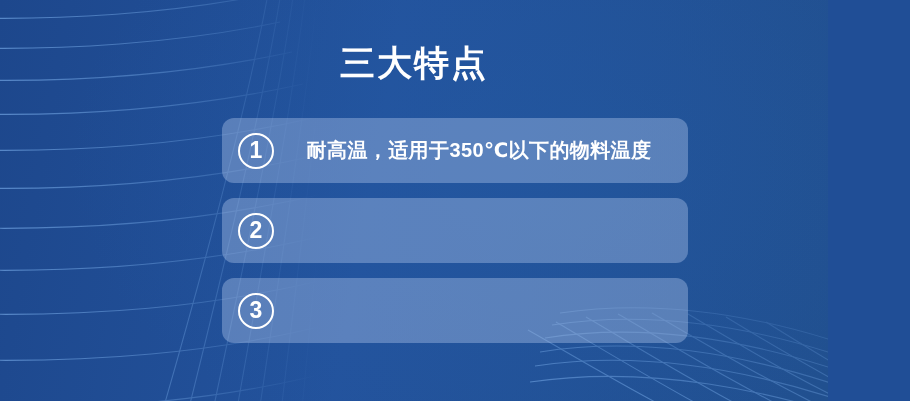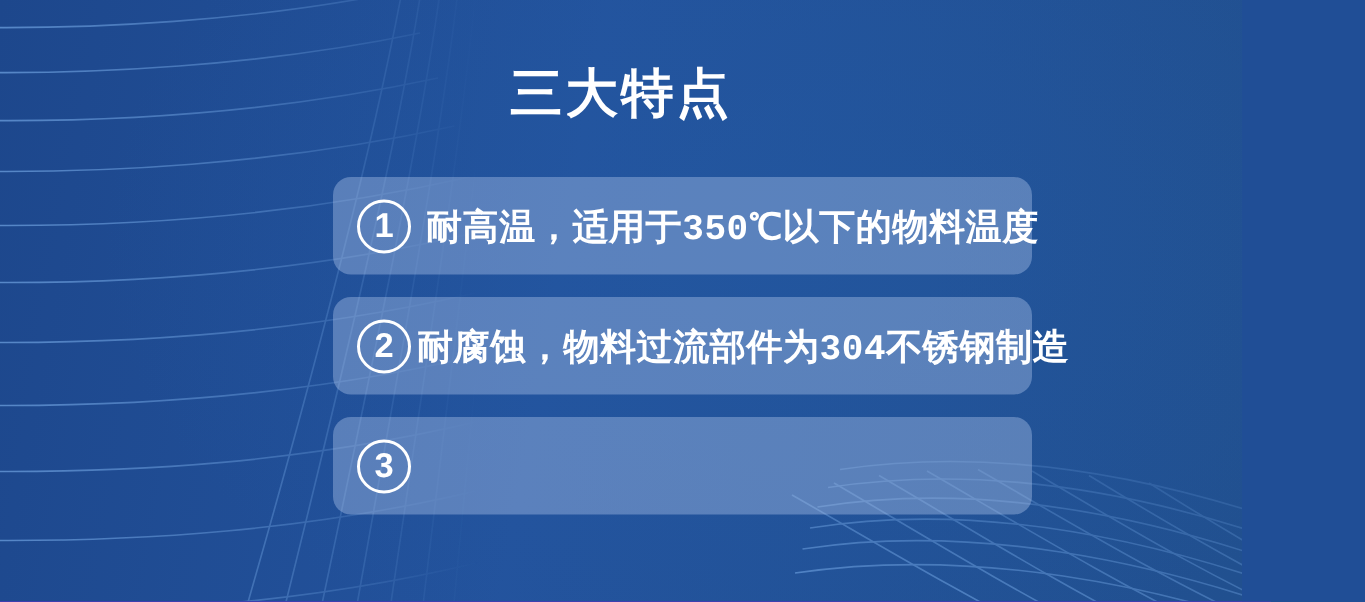--- a/index.html
+++ b/index.html
@@ -8,21 +8,21 @@
     background: #204e96;
   }
   body {
     font-family: "Liberation Sans", "DejaVu Sans", sans-serif;
   }
   #slide {
     position: relative;
     width: 828px;
     height: 401px;
     overflow: hidden;
-    background: #6d28d9;
+    background: #000000;
   }
   .bg-layer {
     position: absolute;
     inset: 0;
     pointer-events: none;
   }
   .bg-vignette {
     position: absolute;
     inset: 0;
     background:
@@ -73,28 +73,27 @@
     align-items: center;
     justify-content: center;
     color: #ffffff;
     font-size: 23px;
     font-weight: bold;
     line-height: 1;
   }
   .card-text {
     flex: 1 1 auto;
     color: #ffffff;
-    font-size: 24px;
+    font-size: 20px;
     font-weight: bold;
     letter-spacing: 0.4px;
     text-align: center;
     padding-right: 14px;
     padding-left: 4px;
     white-space: nowrap;
-    font-family: Liberation Mono, monospace;
   }
   .card-1 .card-text { padding-left: 10px; }
   .card-2 .card-text { padding-left: 4px; }
   .card-3 .card-text { padding-left: 2px; }
 </style>
 </head>
 <body>
 
 <div id="slide">
 
@@ -173,21 +172,20 @@
       <div class="badge">
         <span>1</span>
       </div>
       <div class="card-text">耐高温，适用于350℃以下的物料温度</div>
     </div>
 
     <div class="card card-2">
       <div class="badge">
         <span>2</span>
       </div>
-      <div class="card-text">耐腐蚀，物料过流部件为304不锈钢制造</div>
     </div>
 
     <div class="card card-3">
       <div class="badge">
         <span>3</span>
       </div>
     </div>
 
   </div>
 </div>

